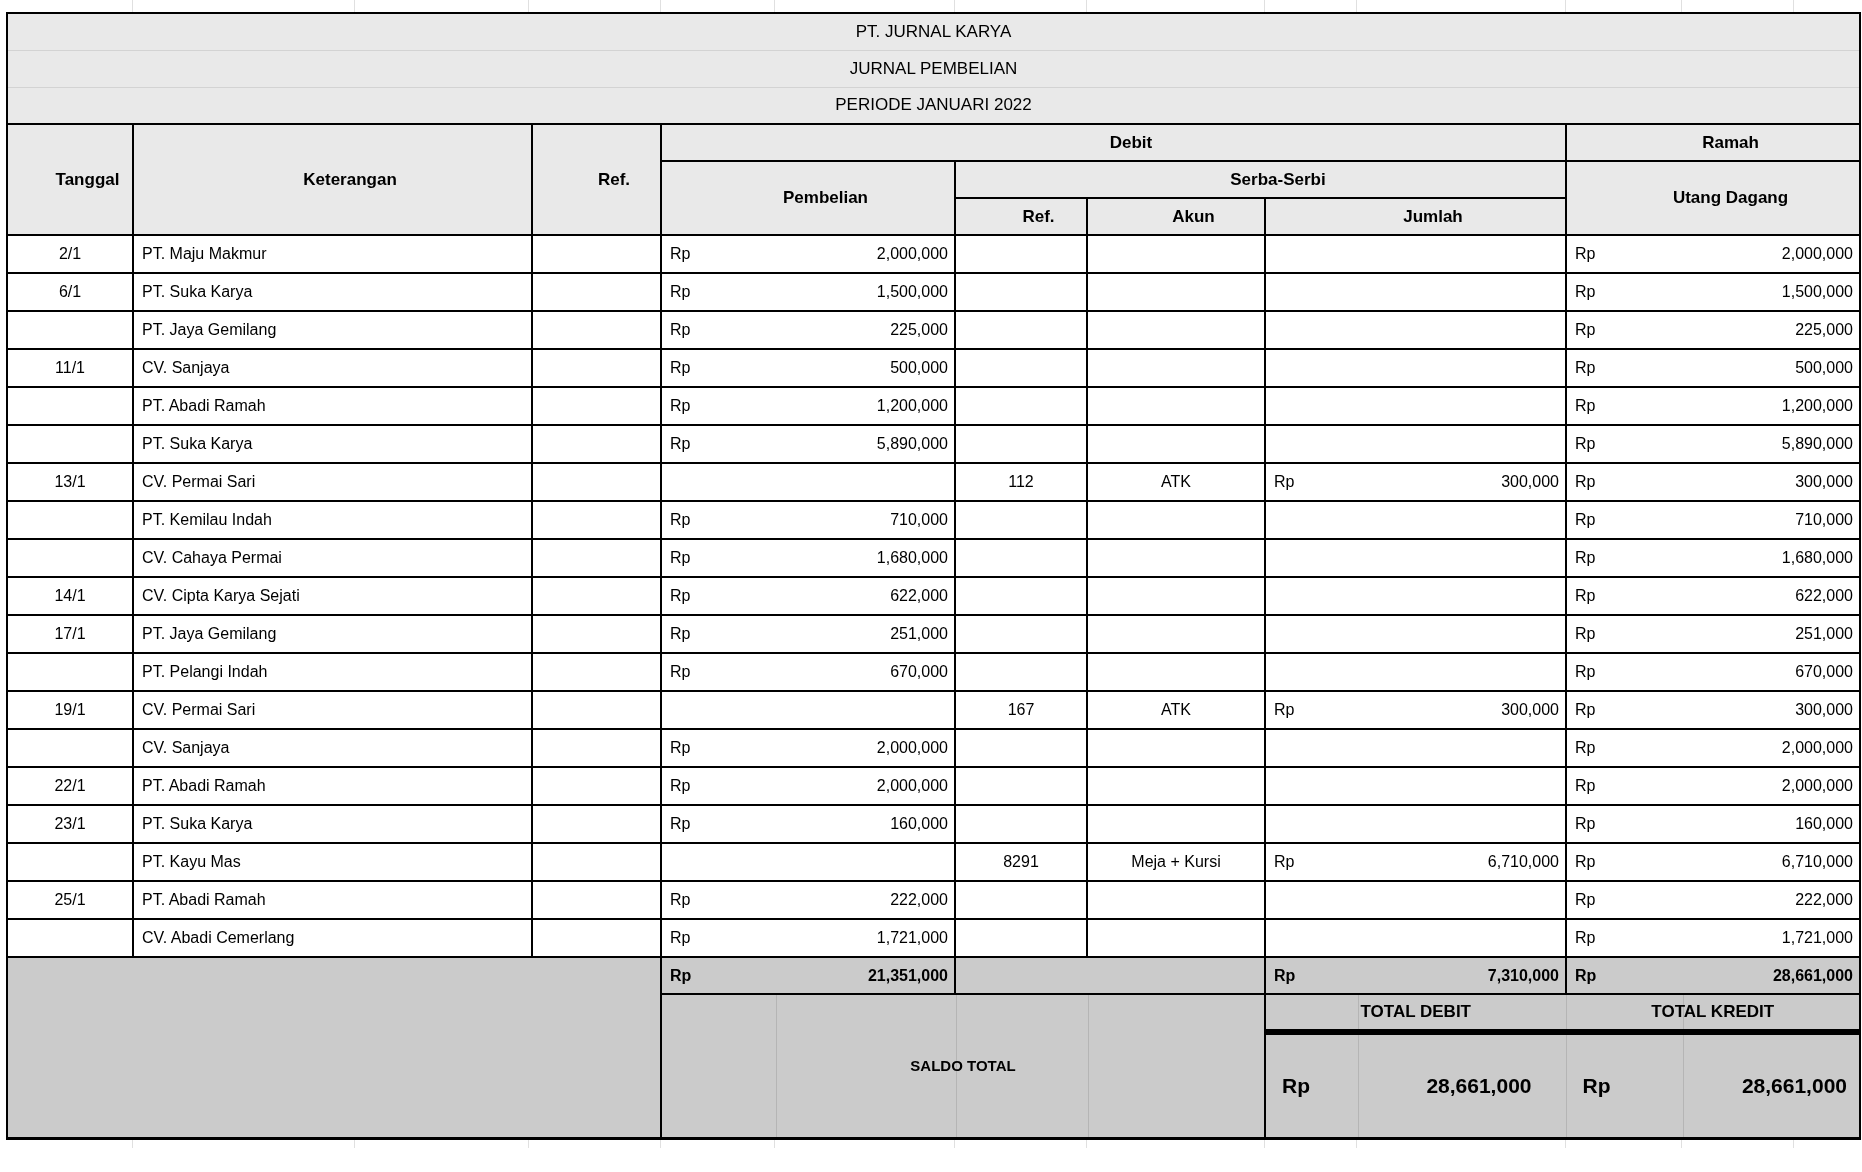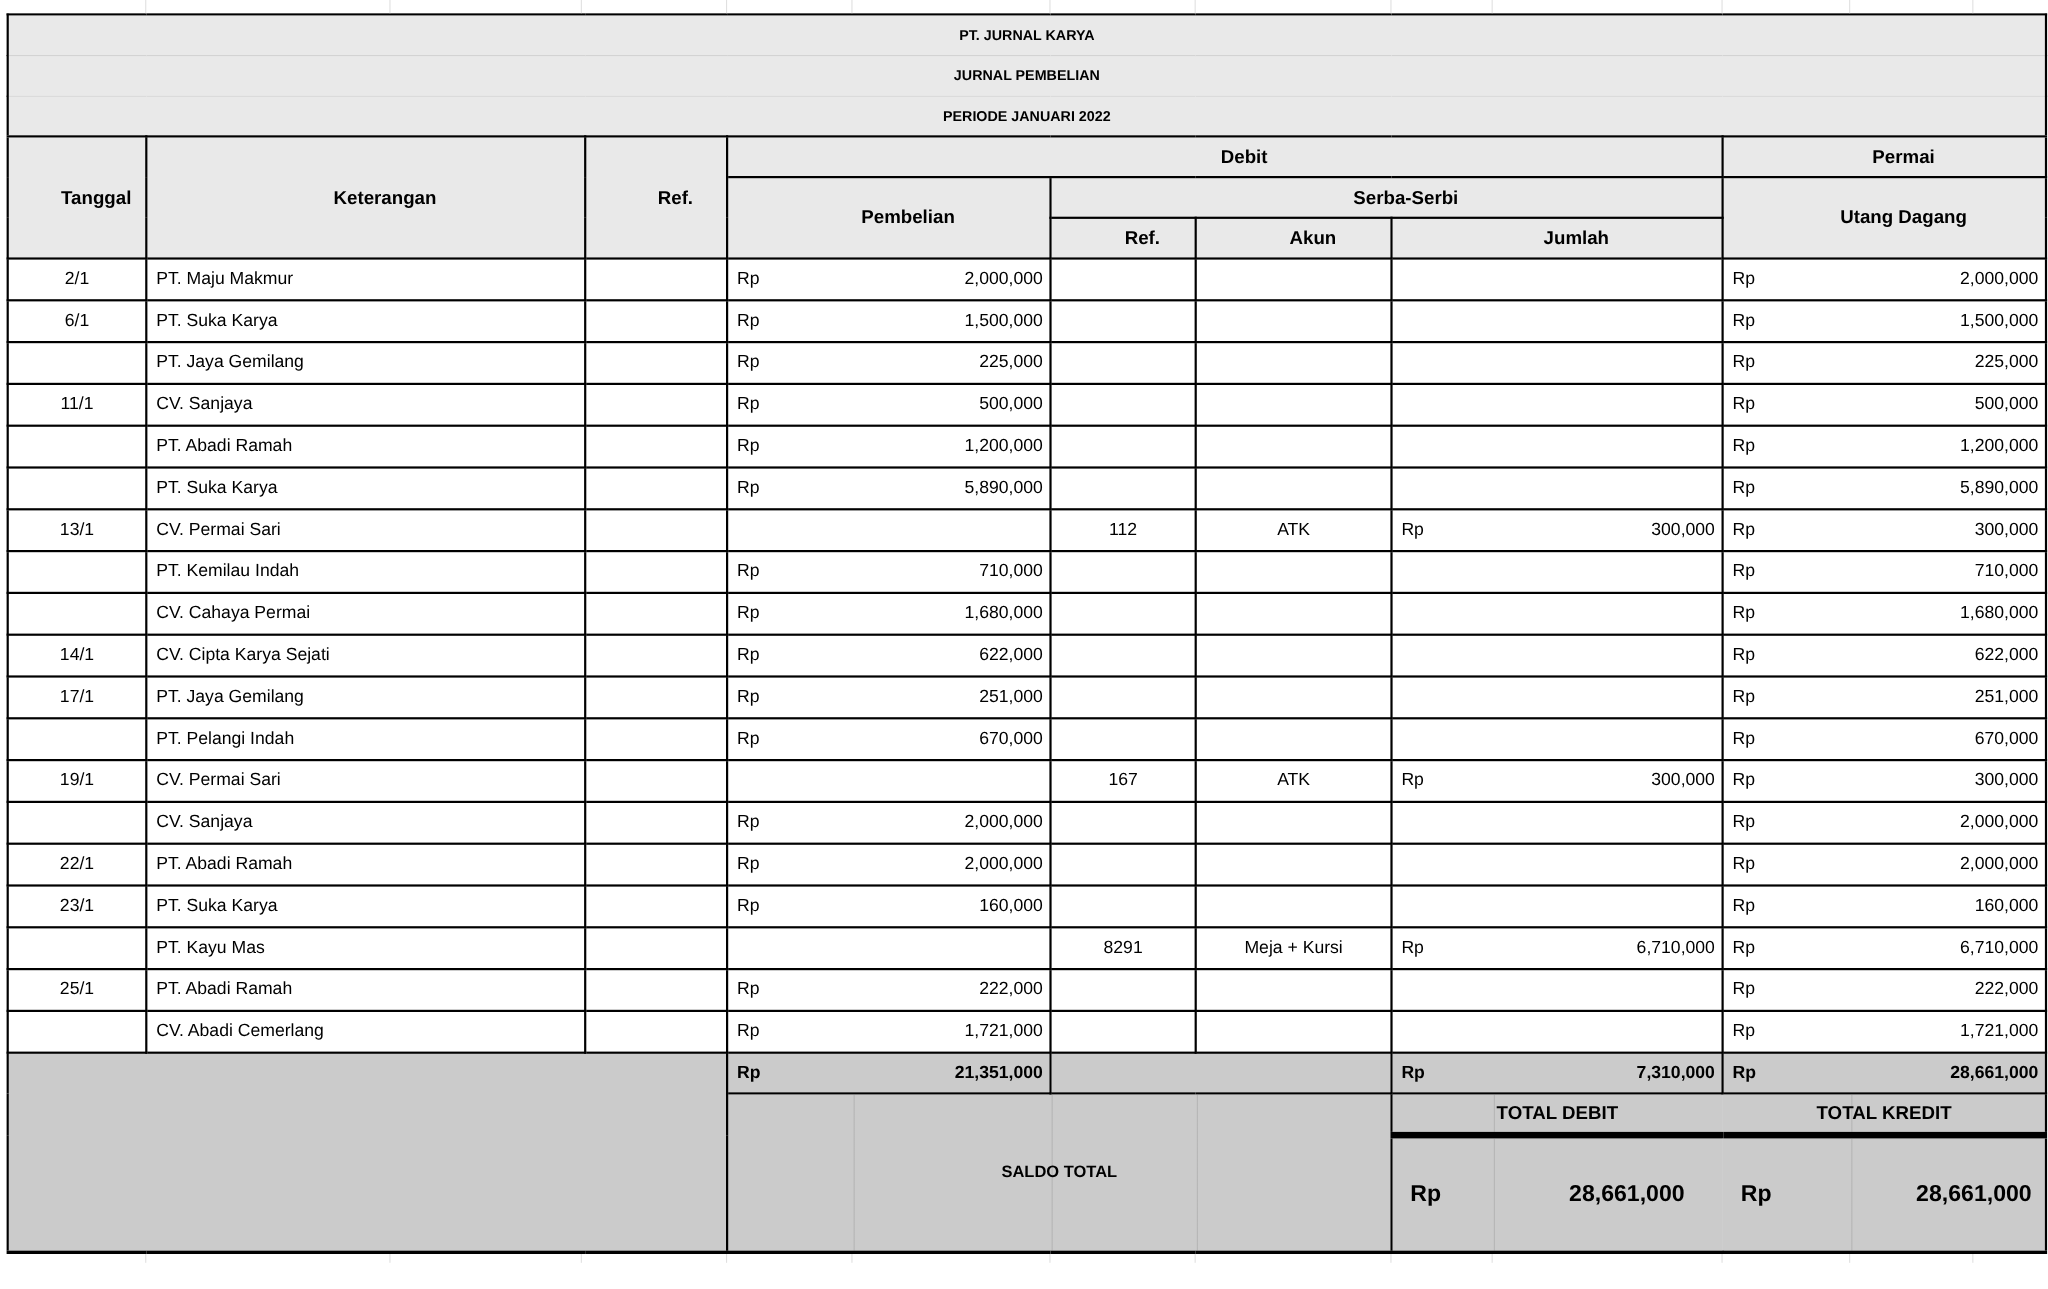--- a/index.html
+++ b/index.html
@@ -39,22 +39,22 @@
     background-size:1px 100%;
   }
 
   
   .tr-title{height:37px;}
   .tr-title td{
     background:var(--hdr-bg);
     border:none;
     border-bottom:1px solid #d3d3d3;
     text-align:center;
-    font-weight:700;
-    font-size:13px;
+    font-weight:400;
+    font-size:17px;
   }
   .tr-title.title-last td{border-bottom:2px solid var(--border);}
 
   
   .tr-head{height:37px;}
   .tr-head td{
     background:var(--hdr-bg);
     font-weight:700;
     font-size:17px;
     text-align:center;
@@ -155,21 +155,21 @@
     </tr>
     <tr class="tr-title title-last">
       <td colspan="8">PERIODE JANUARI 2022</td>
     </tr>
 
     <tr class="tr-head">
       <td rowspan="3">Tanggal</td>
       <td rowspan="3">Keterangan</td>
       <td rowspan="3">Ref.</td>
       <td colspan="4">Debit</td>
-      <td>Permai</td>
+      <td>Ramah</td>
     </tr>
     <tr class="tr-head">
       <td rowspan="2">Pembelian</td>
       <td colspan="3">Serba-Serbi</td>
       <td rowspan="2">Utang Dagang</td>
     </tr>
     <tr class="tr-head">
       <td>Ref.</td>
       <td>Akun</td>
       <td>Jumlah</td>

